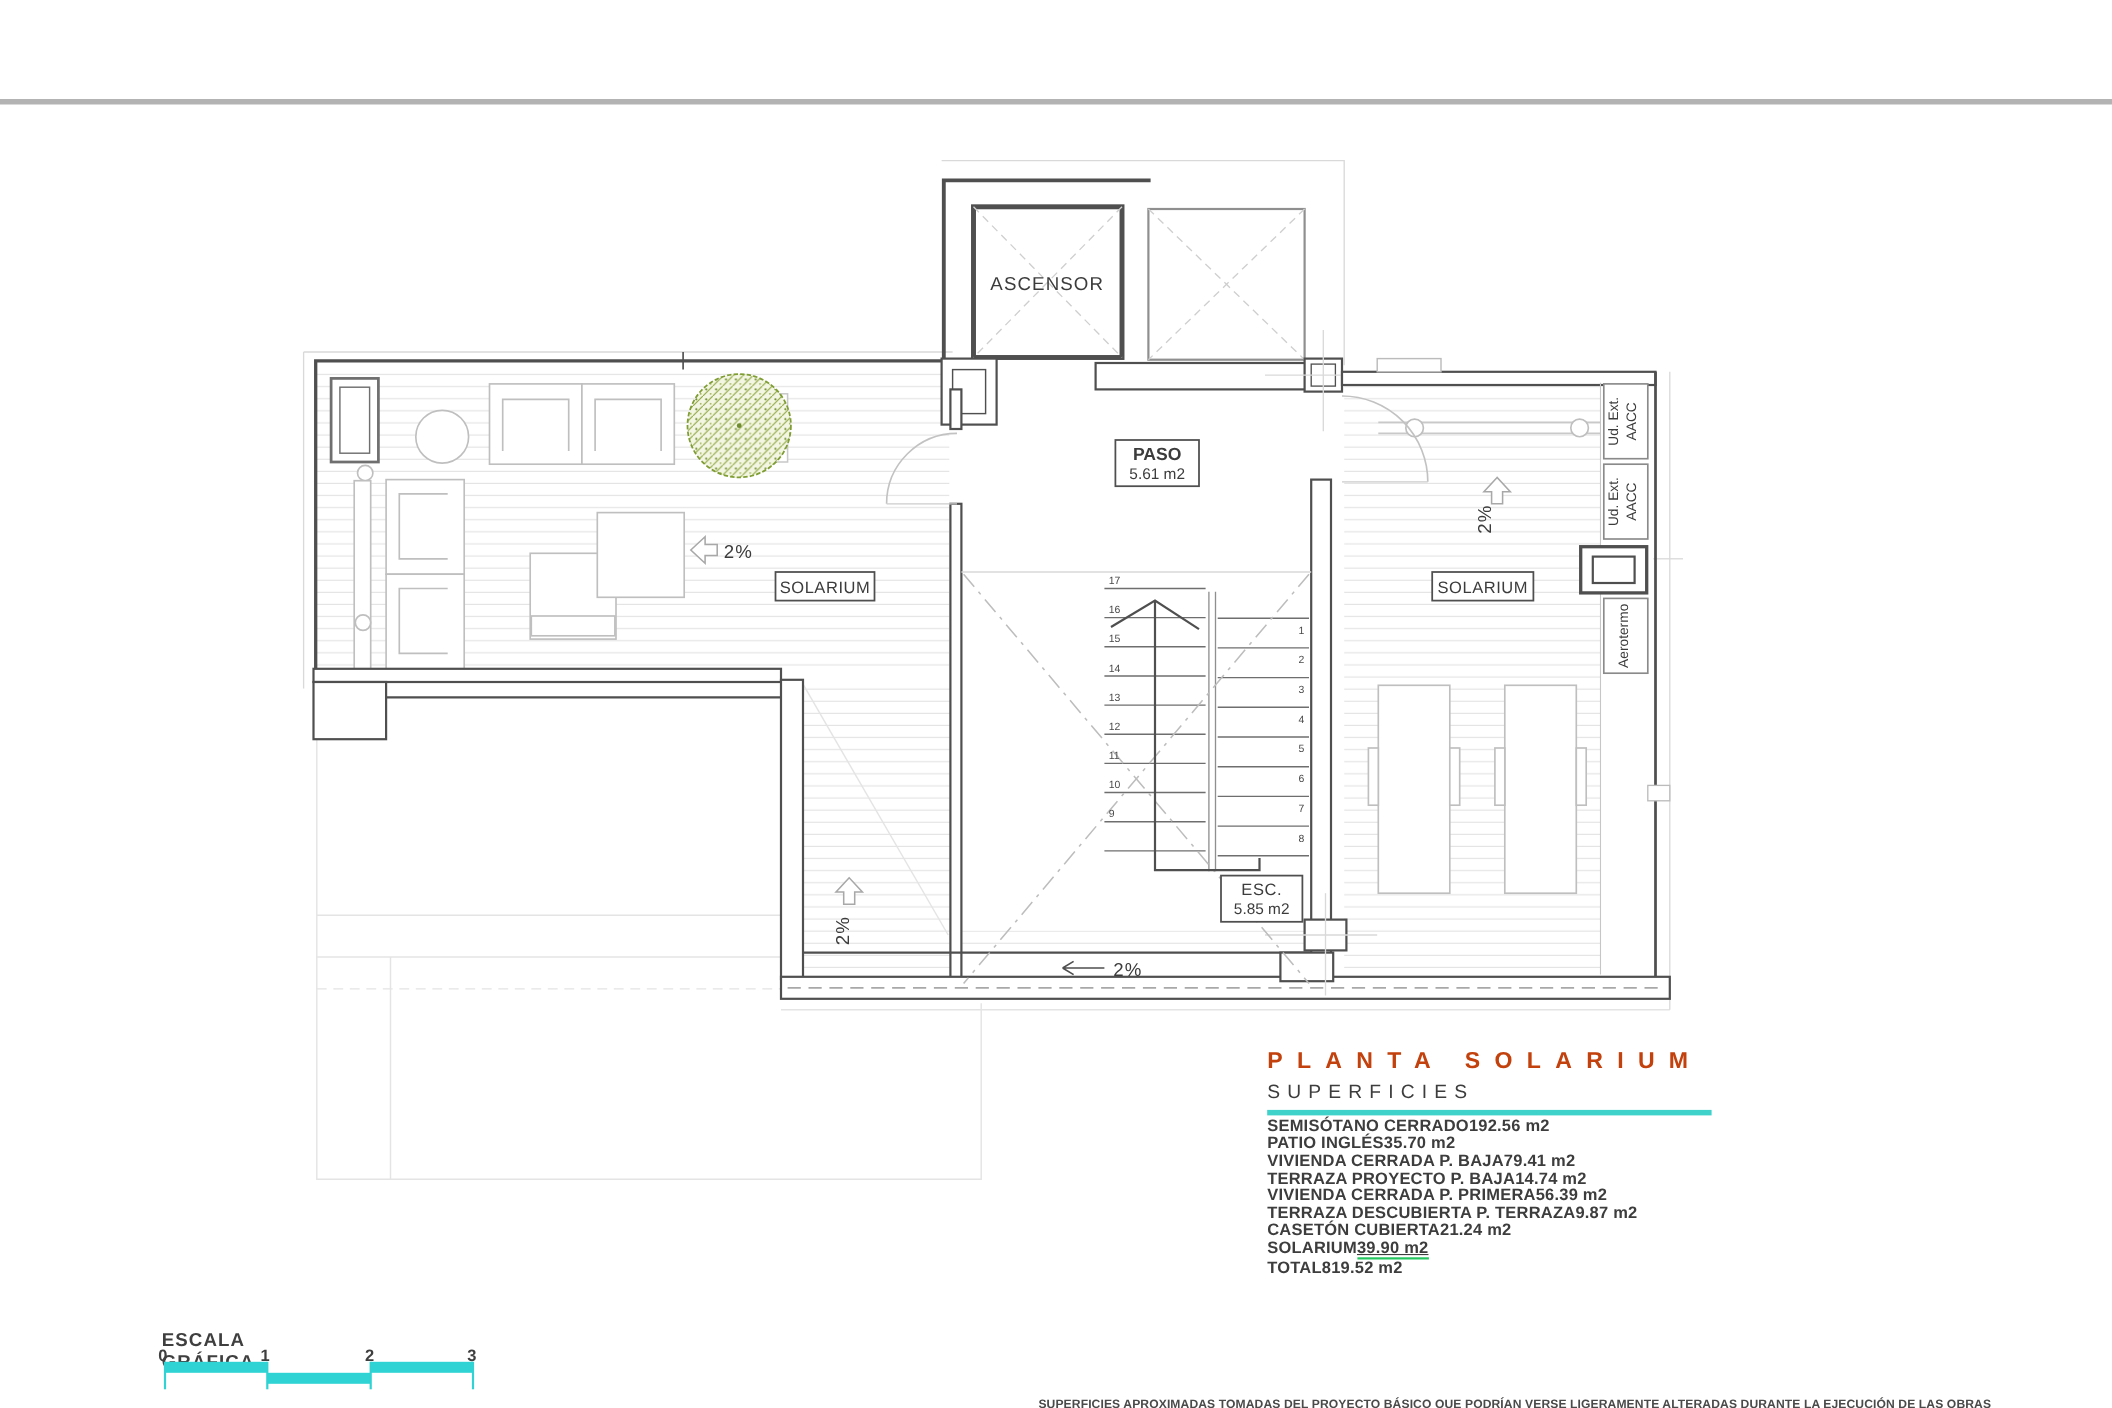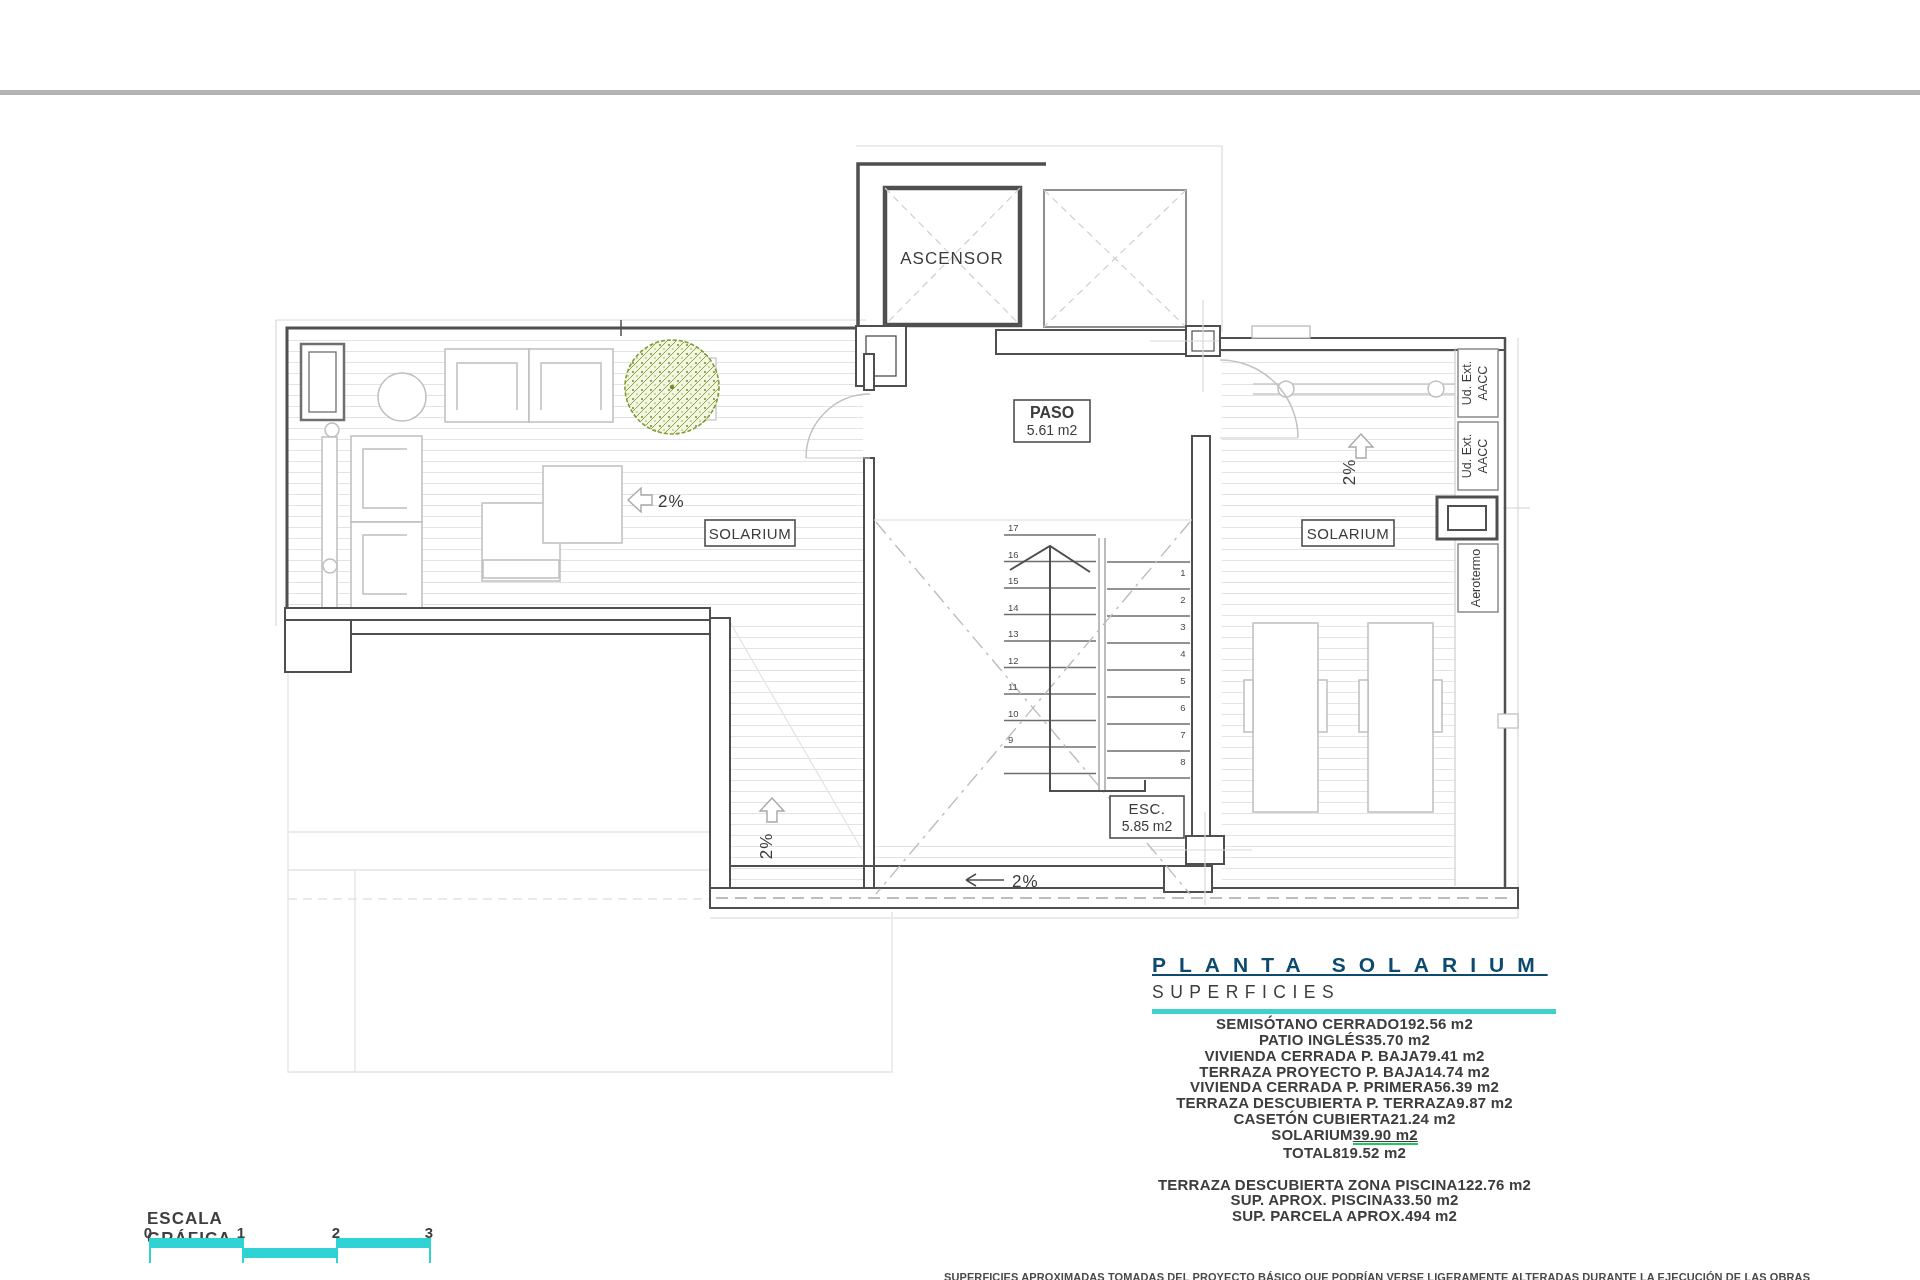--- a/index.html
+++ b/index.html
@@ -24,28 +24,28 @@
   text.plab{font-family:"Liberation Sans",sans-serif;fill:#3c3c3c;}
   .t17{font-size:17px;letter-spacing:1px;}
   .t16{font-size:16px;font-weight:bold;}
   .t15{font-size:15px;letter-spacing:0.5px;}
   .t14{font-size:14px;}
   .t13{font-size:12.5px;}
   .stepnum{font-family:"Liberation Sans",sans-serif;font-size:9.5px;fill:#4a4a4a;}
 
   
   #title-block{position:absolute;left:1152px;top:953px;width:404px;}
-  #plan-title{font-size:21px;font-weight:bold;letter-spacing:13px;color:#0c4a6e;white-space:nowrap;text-decoration:underline;}
+  #plan-title{font-size:21px;font-weight:bold;letter-spacing:13px;color:#c2410c;white-space:nowrap;}
   #unit-title{font-size:28px;font-weight:bold;color:#3f3f3f;margin-top:7px;letter-spacing:0.5px;}
   #section-title{font-size:17.5px;font-weight:normal;letter-spacing:6.5px;margin-top:5px;}
   #title-rule{width:404px;height:5px;background:#3fd2ca;margin-top:6px;}
   #surfaces-main,#surfaces-extra{width:385px;}
   #surfaces-main{margin-top:2px;}
   #surfaces-extra{margin-top:16px;}
-  .srow{display:flex;justify-content:center;line-height:15.85px;font-size:15px;
+  .srow{display:flex;justify-content:flex-start;line-height:15.85px;font-size:15px;
         font-weight:bold;color:#3d3d3d;letter-spacing:0.2px;white-space:nowrap;}
   .svalue.u{border-bottom:2px solid #22c55e;text-decoration:underline;}
 
   
   #scale-bar{position:absolute;left:0;top:0;}
   #scale-title{position:absolute;left:147px;top:1209px;font-size:17px;font-weight:bold;letter-spacing:1px;color:#3f3f3f;}
   .tickno{position:absolute;top:1224px;width:24px;text-align:center;font-size:15px;font-weight:bold;color:#3f3f3f;}
   .seg{position:absolute;height:10px;background:#2fd3d3;}
   .tickline{position:absolute;width:2px;background:#2fd3d3;}
 
@@ -321,34 +321,20 @@
         </div>
         <div class="srow">
           <span class="slabel">SOLARIUM</span>
           <span class="svalue u">39.90 m2</span>
         </div>
         <div class="srow">
           <span class="slabel">TOTAL</span>
           <span class="svalue">819.52 m2</span>
         </div>
       </div>
-    <div id="surfaces-extra">
-        <div class="srow">
-          <span class="slabel">TERRAZA DESCUBIERTA  ZONA PISCINA</span>
-          <span class="svalue">122.76 m2</span>
-        </div>
-        <div class="srow">
-          <span class="slabel">SUP.  APROX.  PISCINA</span>
-          <span class="svalue">33.50 m2</span>
-        </div>
-        <div class="srow">
-          <span class="slabel">SUP. PARCELA APROX.</span>
-          <span class="svalue">494 m2</span>
-        </div>
-      </div>
   </div>
 
   <div id="scale-bar">
     <div id="scale-title">ESCALA GRÁFICA</div>
     <div id="scale-ticks">
         <span class="tickno" style="left: 136px;">0</span>
         <span class="tickno" style="left: 229px;">1</span>
         <span class="tickno" style="left: 324px;">2</span>
         <span class="tickno" style="left: 417px;">3</span>
       </div>

